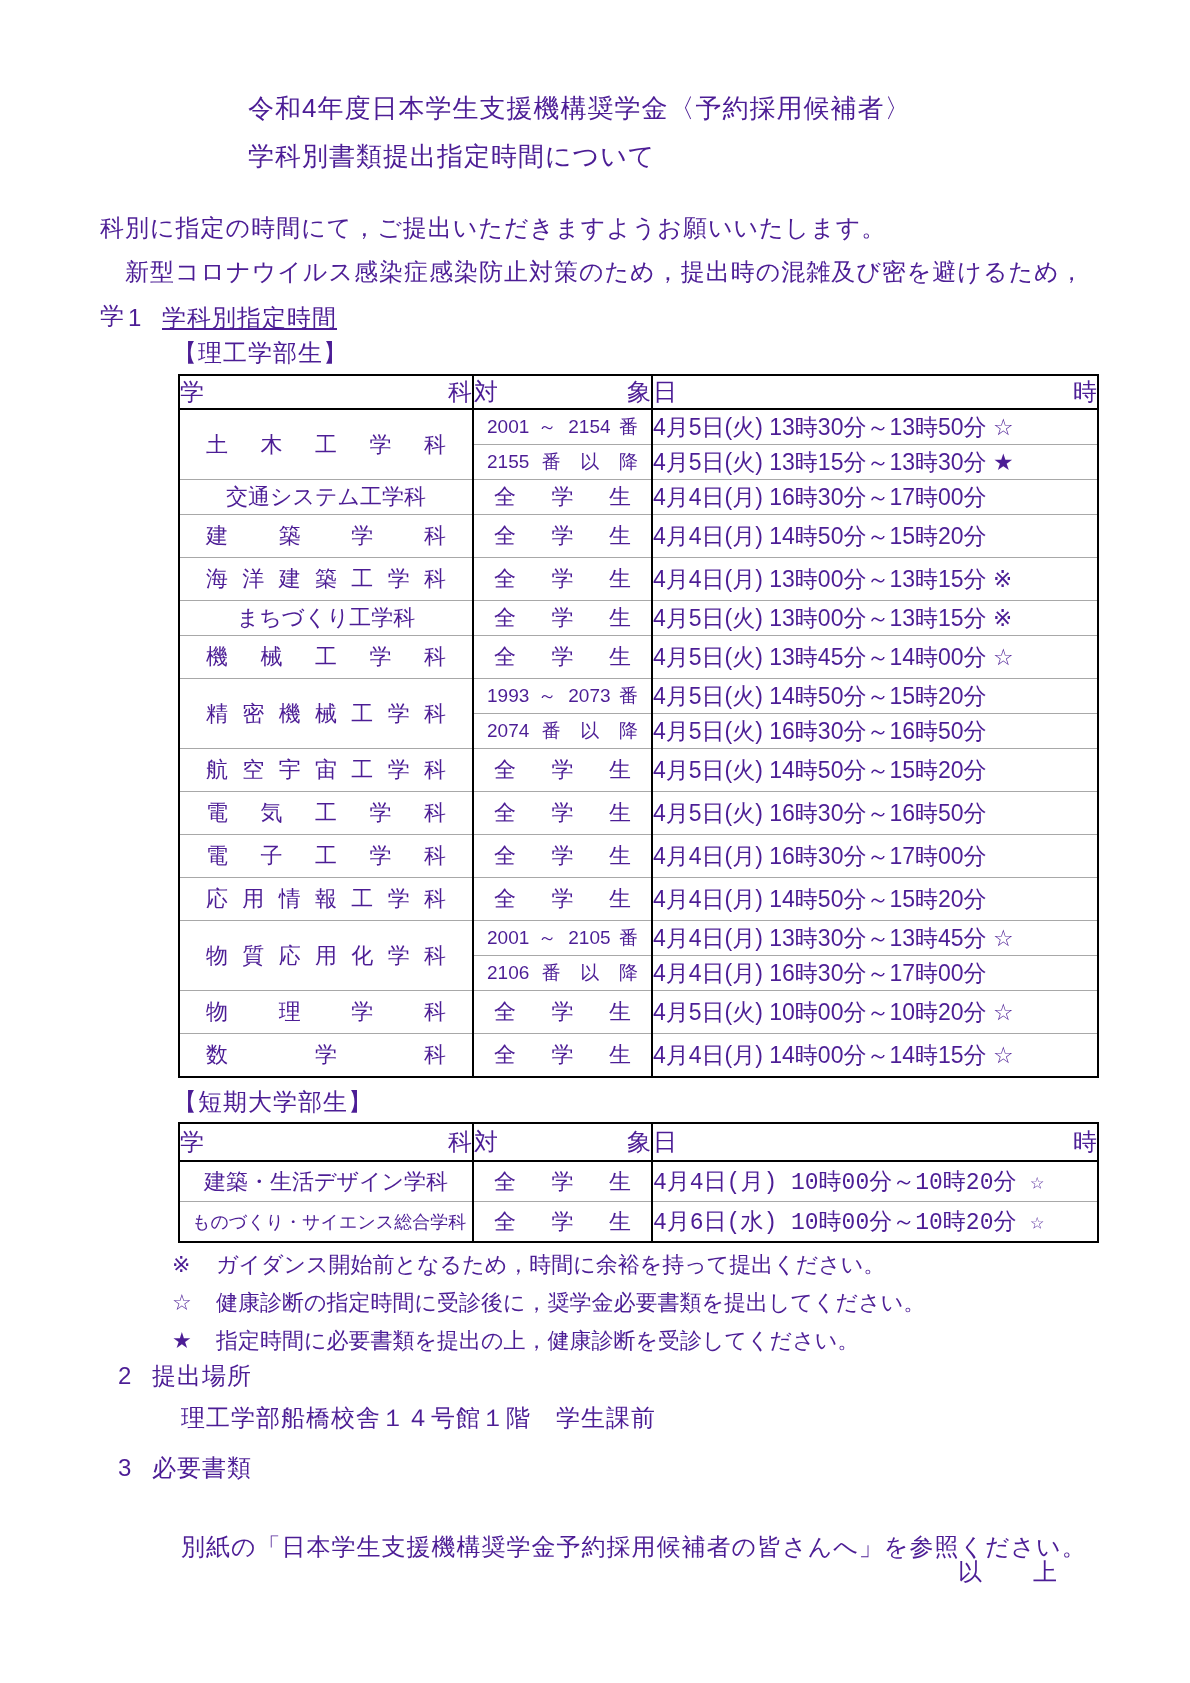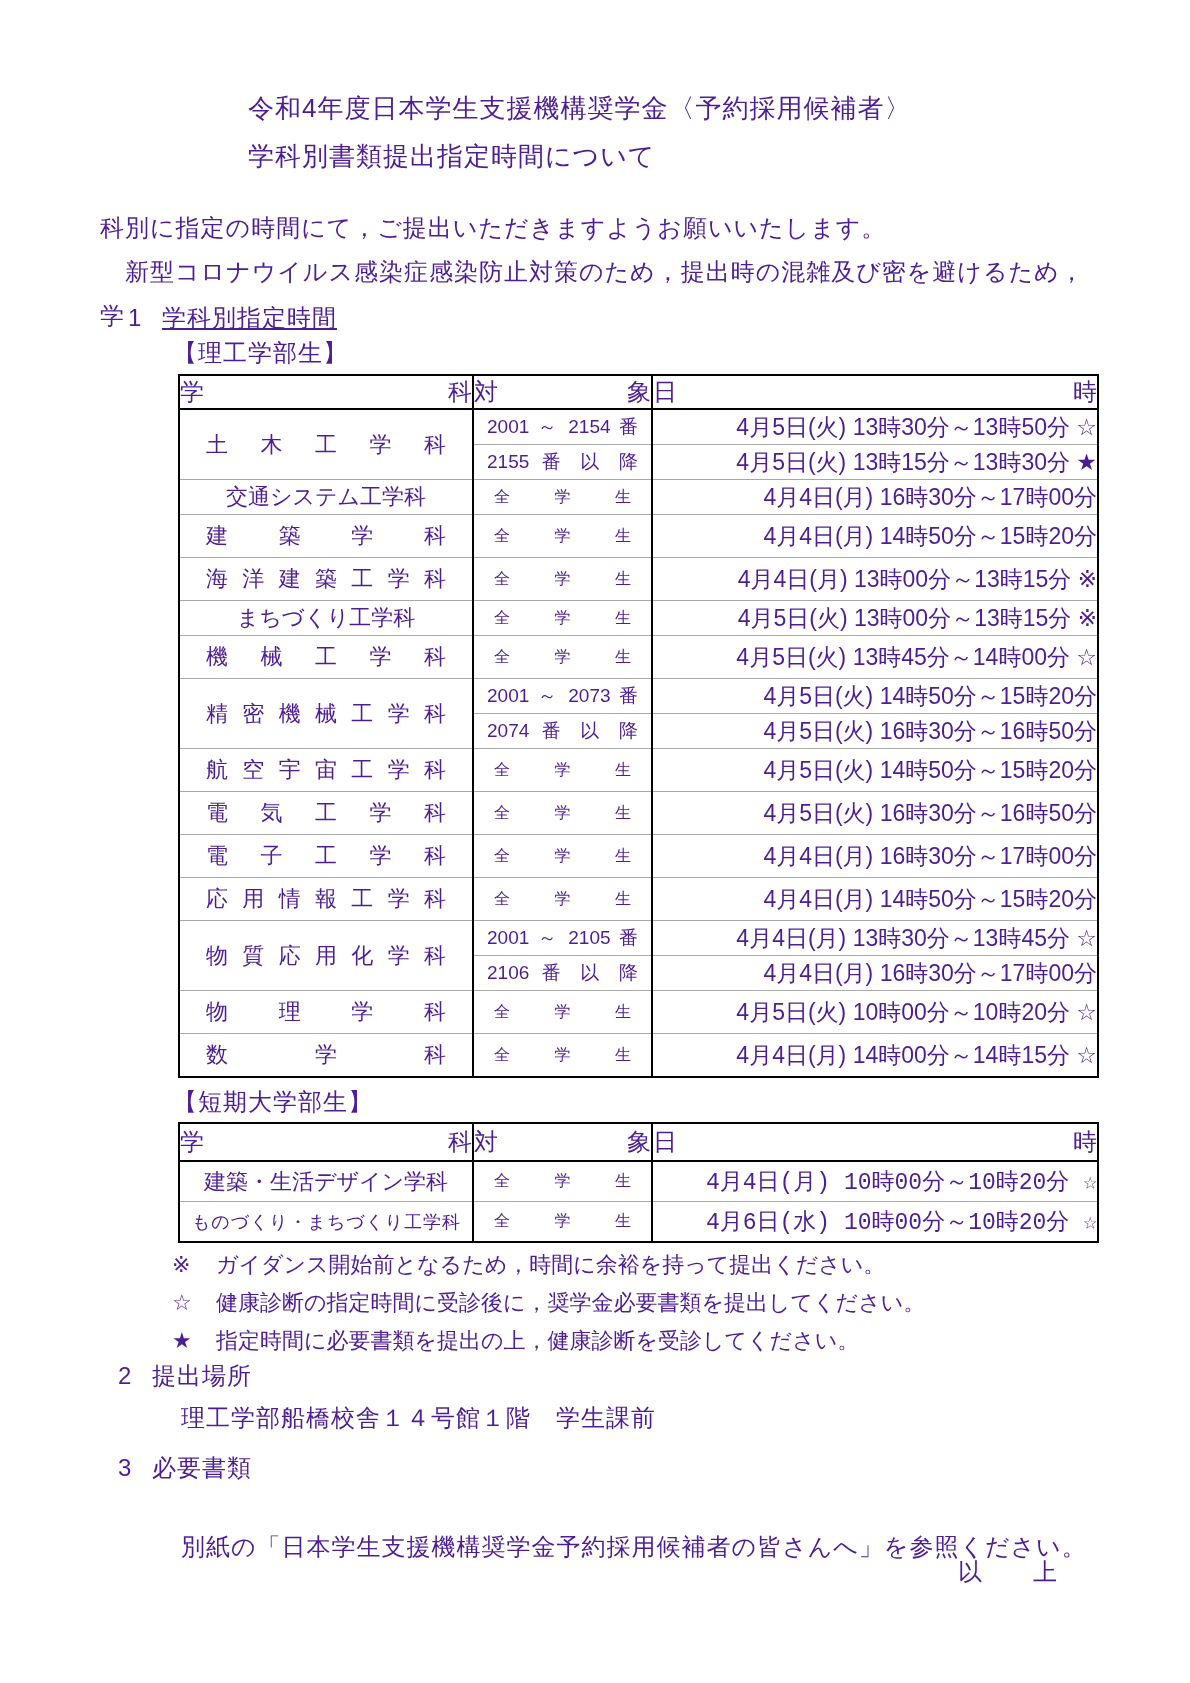--- a/index.html
+++ b/index.html
@@ -60,23 +60,23 @@
   .short-table tbody td { height: 39px; font-family: Liberation Mono, monospace; }
 
   
   .dist { text-align: justify; text-align-last: justify; }
   .h-dept  { padding: 0 95px;  }
   .h-target{ padding: 0 46px;  }
   .h-dt    { padding: 0 152px; }
   td.dept   { font-size: 22px; padding: 4px 26px; font-family: Liberation Mono, monospace; }
   td.dept-c { font-size: 22px; text-align: center; }
   td.dept-sm{ font-size: 18px; padding: 0 12px; }
-  td.target { font-size: 16px; padding: 0 20px; }
+  td.target { font-size: 22px; padding: 0 20px; }
   td.num    { font-size: 19px; padding: 0 13px; }
-  td.dt     { font-size: 23px; text-align: right; }
+  td.dt     { font-size: 23px; text-align: left; }
 
   
   .notes { top: 1246px; left: 172px; font-size: 22px; }
   .note-row { height: 38px; line-height: 38px; }
   .note-mark { display: inline-block; width: 44px; }
 
   .closing { top: 1556px; left: 958px; font-size: 24px; letter-spacing: 1px; }
 </style>
 </head>
 <body>
@@ -142,21 +142,21 @@
         <td class="target dist">全 学 生</td>
         <td class="dt">4月5日(火) 13時00分～13時15分 ※</td>
       </tr>
       <tr>
         <td class="dept dist">機 械 工 学 科</td>
         <td class="target dist">全 学 生</td>
         <td class="dt">4月5日(火) 13時45分～14時00分 ☆</td>
       </tr>
       <tr>
         <td class="dept dist" rowspan="2">精 密 機 械 工 学 科</td>
-        <td class="num dist">2001 ～ 2073 番</td>
+        <td class="num dist">1993 ～ 2073 番</td>
         <td class="dt">4月5日(火) 14時50分～15時20分</td>
       </tr>
       <tr>
         <td class="num dist">2074 番 以 降</td>
         <td class="dt">4月5日(火) 16時30分～16時50分</td>
       </tr>
       <tr>
         <td class="dept dist">航 空 宇 宙 工 学 科</td>
         <td class="target dist">全 学 生</td>
         <td class="dt">4月5日(火) 14時50分～15時20分</td>
@@ -213,21 +213,21 @@
         <th class="dist h-dt">日 時</th>
       </tr>
     </thead>
     <tbody>
       <tr>
         <td class="dept-c">建築・生活デザイン学科</td>
         <td class="target dist">全 学 生</td>
         <td class="dt">4月4日(月) 10時00分～10時20分 ☆</td>
       </tr>
       <tr>
-        <td class="dept-sm dist">ものづくり・まちづくり工学科</td>
+        <td class="dept-sm dist">ものづくり・サイエンス総合学科</td>
         <td class="target dist">全 学 生</td>
         <td class="dt">4月6日(水) 10時00分～10時20分 ☆</td>
       </tr>
     </tbody>
   </table>
 
   <div class="abs notes">
     <div class="note-row">
       <span class="note-mark">※</span><span>ガイダンス開始前となるため，時間に余裕を持って提出ください。</span>
     </div>

